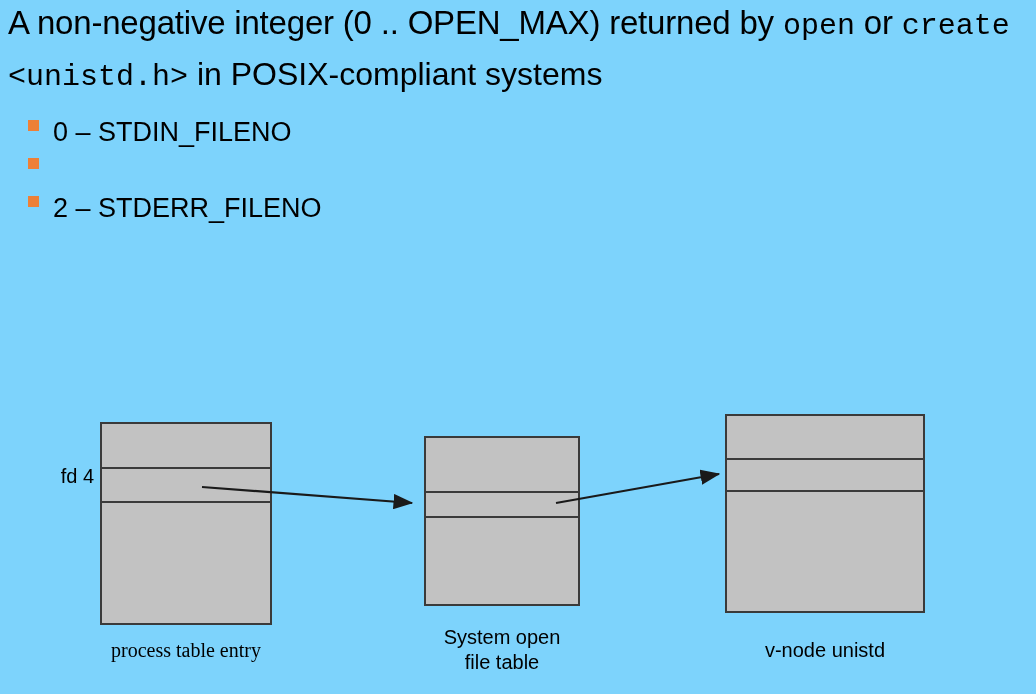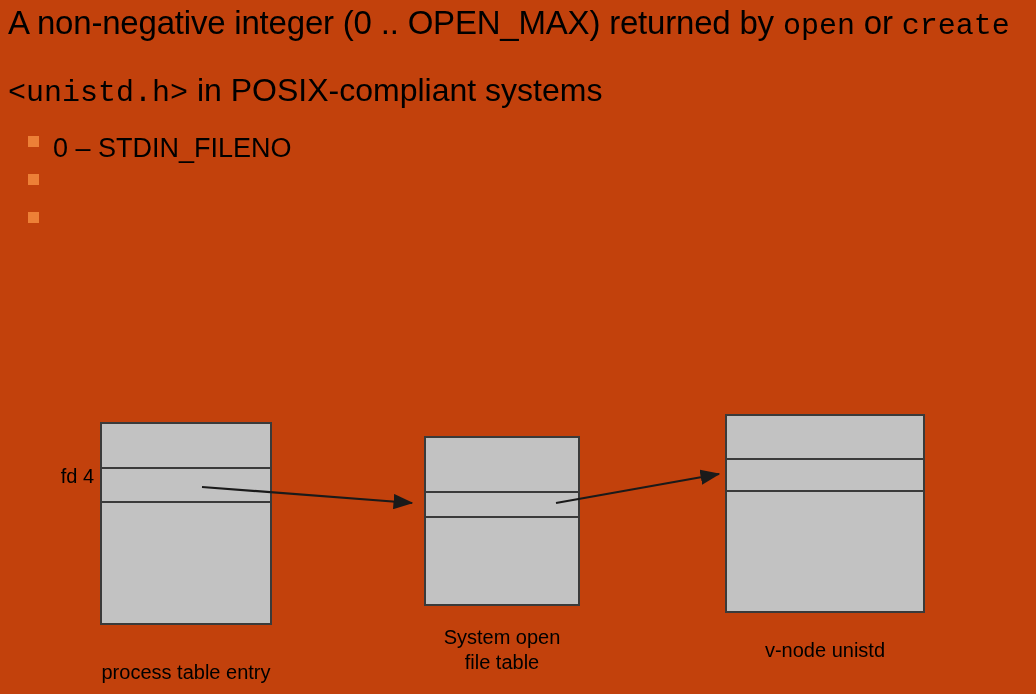--- a/index.html
+++ b/index.html
@@ -14,21 +14,21 @@
     overflow: hidden;
     font-family: "Liberation Sans", sans-serif;
     color: #000000;
     position: relative;
   }
 
   #slide {
     position: relative;
     width: 1036px;
     height: 694px;
-    background: #c2410c;
+    background: #7dd3fc;
   }
 
   
   .text-block {
     position: absolute;
     left: 8px;
     top: 2px;
     width: 1020px;
   }
 
@@ -44,21 +44,21 @@
     font-family: "Liberation Mono", "DejaVu Sans Mono", monospace;
     font-size: 30px;
     letter-spacing: 0px;
   }
 
   .header-line {
     font-family: "Liberation Sans", sans-serif;
     font-size: 32px;
     line-height: 44px;
     white-space: nowrap;
-    margin-top: 21px;
+    margin-top: 5px;
   }
 
   .bullet-list {
     margin-top: 6px;
     padding: 0;
     list-style: none;
   }
   .bullet-item {
     display: flex;
     align-items: center;
@@ -145,32 +145,33 @@
     <ul class="bullet-list">
       <li class="bullet-item">
         <span class="bullet-marker"></span>
         <span class="bullet-label">0 – STDIN_FILENO</span>
       </li>
       <li class="bullet-item">
         <span class="bullet-marker"></span>
       </li>
       <li class="bullet-item">
         <span class="bullet-marker"></span>
+        <span class="bullet-label">2 – STDERR_FILENO</span>
       </li>
     </ul>
   </div>
 
   <div id="diagram">
 
     <div class="dg-sidelabel" style="left:22px; top:464px; width:72px;">fd 4</div>
 
     <div class="dg-box" style="left:100px; top:422px; width:172px; height:203px;"></div>
     <div class="dg-divider" style="left:100px; top:467px; width:172px;"></div>
     <div class="dg-divider" style="left:100px; top:501px; width:172px;"></div>
-    <div class="dg-caption" style="left:60px; top:660px; width:252px;">process table entry</div>
+    <div class="dg-caption" style="left:60px; top:638px; width:252px;font-family:Liberation Serif, serif;">process table entry</div>
 
     <div class="dg-box" style="left:424px; top:436px; width:156px; height:170px;"></div>
     <div class="dg-divider" style="left:424px; top:491px; width:156px;"></div>
     <div class="dg-divider" style="left:424px; top:516px; width:156px;"></div>
     <div class="dg-caption" style="left:392px; top:625px; width:220px;">System open
 file table</div>
 
     <div class="dg-box" style="left:725px; top:414px; width:200px; height:199px;"></div>
     <div class="dg-divider" style="left:725px; top:458px; width:200px;"></div>
     <div class="dg-divider" style="left:725px; top:490px; width:200px;"></div>

